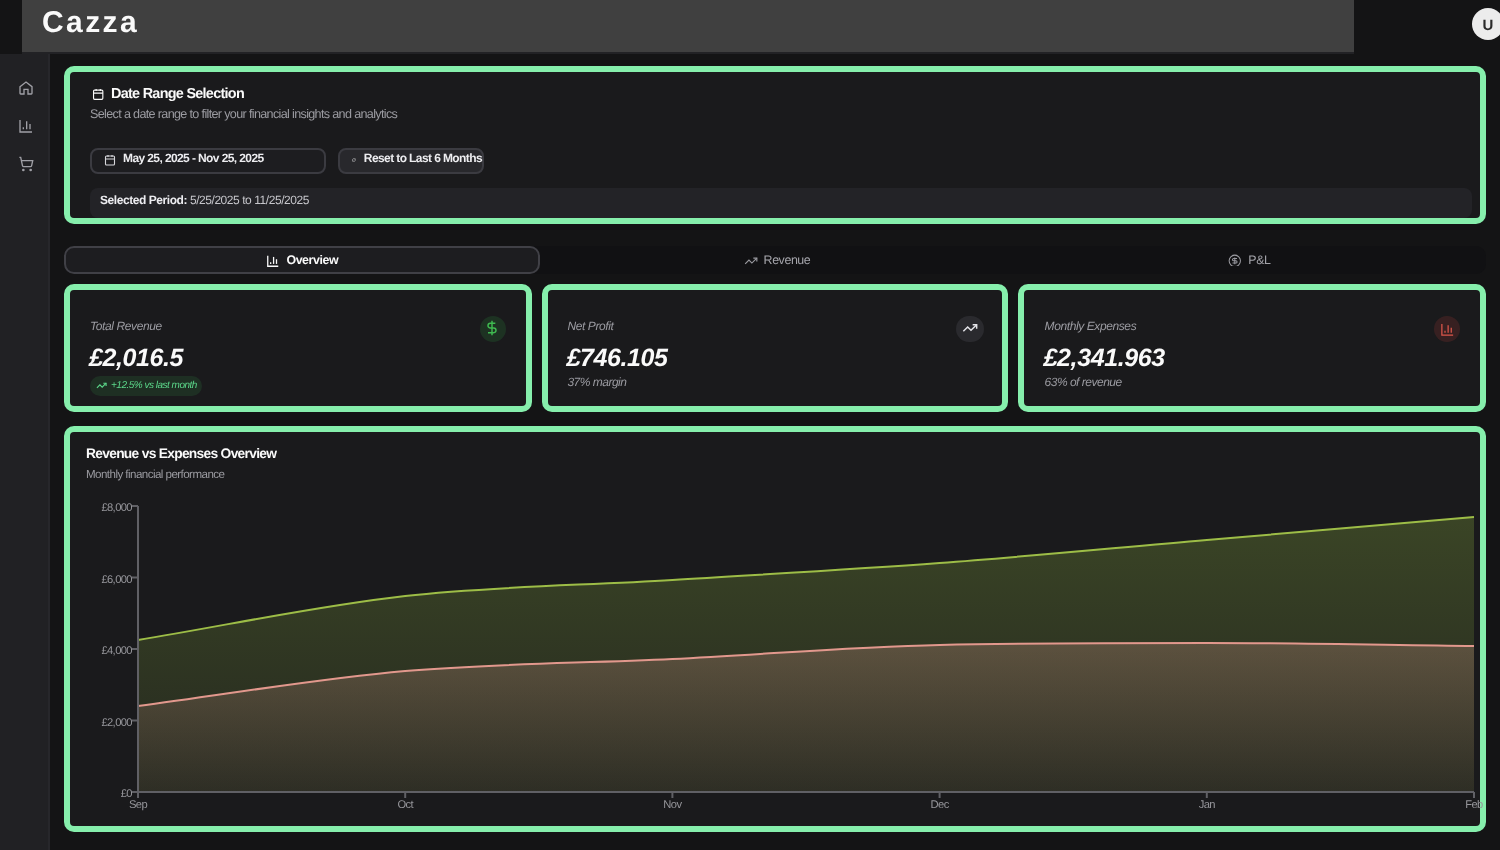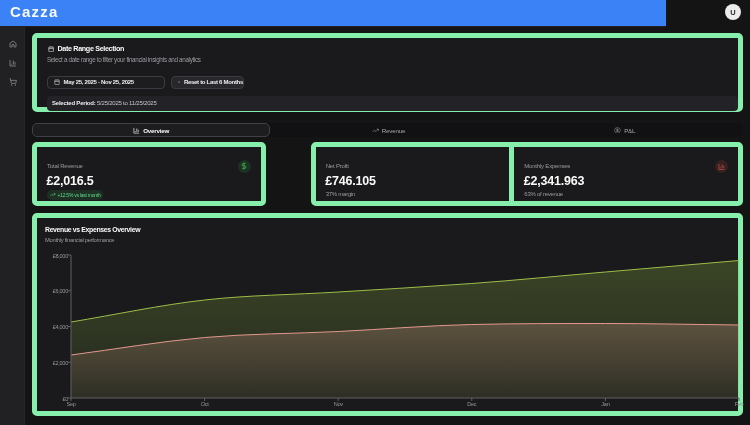--- a/index.html
+++ b/index.html
@@ -1,37 +1,37 @@
 <!DOCTYPE html>
 <html><head>
 <meta charset="utf-8">
 <style>
 * { margin:0; padding:0; box-sizing:border-box; }
 html,body { width:750px; height:425px; overflow:hidden; background:#141415; font-family:"Liberation Sans",sans-serif; }
-.header { position:absolute; left:0; top:0; width:666px; height:27px; background:#3b82f6; border-bottom:1px solid #222225; }
+.header { position:absolute; left:11px; top:0; width:666px; height:27px; background:#404040; border-bottom:1px solid #222225; }
 .logo { position:absolute; left:10px; top:3px; font-size:15px; font-weight:bold; color:#fafafa; letter-spacing:1.2px; }
 .avatar { position:absolute; left:725px; top:4px; width:16px; height:16px; border-radius:50%; background:#ececec; color:#2b2b2b; font-size:7.5px; font-weight:bold; display:flex; align-items:center; justify-content:center; }
 .sidebar { position:absolute; left:0; top:27px; width:25px; height:398px; background:#212124; border-right:1px solid #27272b; }
 .sicon { position:absolute; left:8.5px; }
-.card { position:absolute; background:#1a1a1c; border:5px solid #86efac; border-radius:5px;padding-left:44px; }
+.card { position:absolute; background:#1a1a1c; border:3px solid #86efac; border-radius:5px;padding-left:44px; }
 .muted { color:#9b9ba1; }
 
 #datecard { left:32px; top:33px; width:711px; height:79px; }
 .dtitle { position:absolute; left:20.5px; top:6px; font-size:7.2px; font-weight:bold; color:#fafafa; letter-spacing:-0.35px; }
 .dsub { position:absolute; left:10px; top:17.5px; font-size:6.3px; letter-spacing:-0.33px;}
 .btn { position:absolute; top:37.5px; white-space:nowrap; height:13px; background:#1d1d20; border:1px solid #3b3b41; border-radius:4px; display:flex; align-items:center; font-size:6px; font-weight:bold; color:#ededf0; letter-spacing:-0.3px;}
 #btn1 { left:10px; width:117.5px; }
 #btn2 { left:134px; width:73px; background:#28282c; }
 .selbar { position:absolute; left:10px; top:57.5px; width:691px; height:15.5px; background:#232327; border-radius:4px; font-size:6px; color:#c6c6cb; display:flex; align-items:center; padding-left:5px; letter-spacing:-0.22px;}
 
 .tabs { position:absolute; left:32px; top:123px; width:711px; height:14px; background:#111113; border-radius:5px; display:flex; }
 .tab { flex:1; display:flex; align-items:center; justify-content:center; font-size:6.2px; color:#a4a4aa; gap:3px; letter-spacing:-0.2px;}
 .tab.active { background:#1d1d20; border:1px solid #404046; border-radius:5px; color:#fafafa; font-weight:bold; }
 
-.stat { top:142px; height:64px; width:233.7px; }
+.stat { top:142px; height:64px; width:233.7px;font-style:italic; }
 .stat .label { position:absolute; left:10px; top:15.5px; font-size:6px; letter-spacing:-0.2px;}
 .stat .value { position:absolute; left:9.5px; top:27px; font-size:12.5px; font-weight:bold; color:#fafafa; letter-spacing:-0.2px; }
 .stat .foot { position:absolute; left:10px; top:43.5px; font-size:6px; letter-spacing:-0.25px; }
 .iconcirc { position:absolute; right:9.5px; top:12.5px; width:13.5px; height:13.5px; border-radius:50%; display:flex; align-items:center; justify-content:center; }
 .pill { position:absolute; left:10px; top:43px; height:10px; background:rgba(52,168,83,0.15); border-radius:5px; display:flex; align-items:center; font-size:5px; color:#5cd98b; padding:0 3px; gap:2px; letter-spacing:-0.25px; }
 
 #chartcard { left:32px; top:213px; width:711px; height:203px; }
 .ctitle { position:absolute; left:8px; top:8px; font-size:6.9px; font-weight:bold; color:#fafafa; letter-spacing:-0.35px;}
 .csub { position:absolute; left:8px; top:18.8px; font-size:5.8px; letter-spacing:-0.28px; }
 </style>
@@ -121,21 +121,21 @@
       </svg>
   </div>
   <div class="pill">
     <svg width="5.5" height="5.5" viewBox="0 0 24 24" fill="none" stroke="#5cd98b" stroke-width="2.4">
         <path d="M22 7l-8.5 8.5-5-5L2 17"></path>
         <path d="M16 7h6v6"></path>
       </svg>
     +12.5% vs last month
   </div>
 </div>
-<div class="card stat" style="left:270.7px;margin-left:40px;">
+<div class="card stat" style="left:270.7px;">
   <div class="label muted">Net Profit</div>
   <div class="value">£746.105</div>
   <div class="iconcirc" style="background:#2a2a2e;">
     <svg width="8" height="8" viewBox="0 0 24 24" fill="none" stroke="#e3e3e8" stroke-width="2.2">
         <path d="M22 7l-8.5 8.5-5-5L2 17"></path>
         <path d="M16 7h6v6"></path>
       </svg>
   </div>
   <div class="foot muted">37% margin</div>
 </div>

